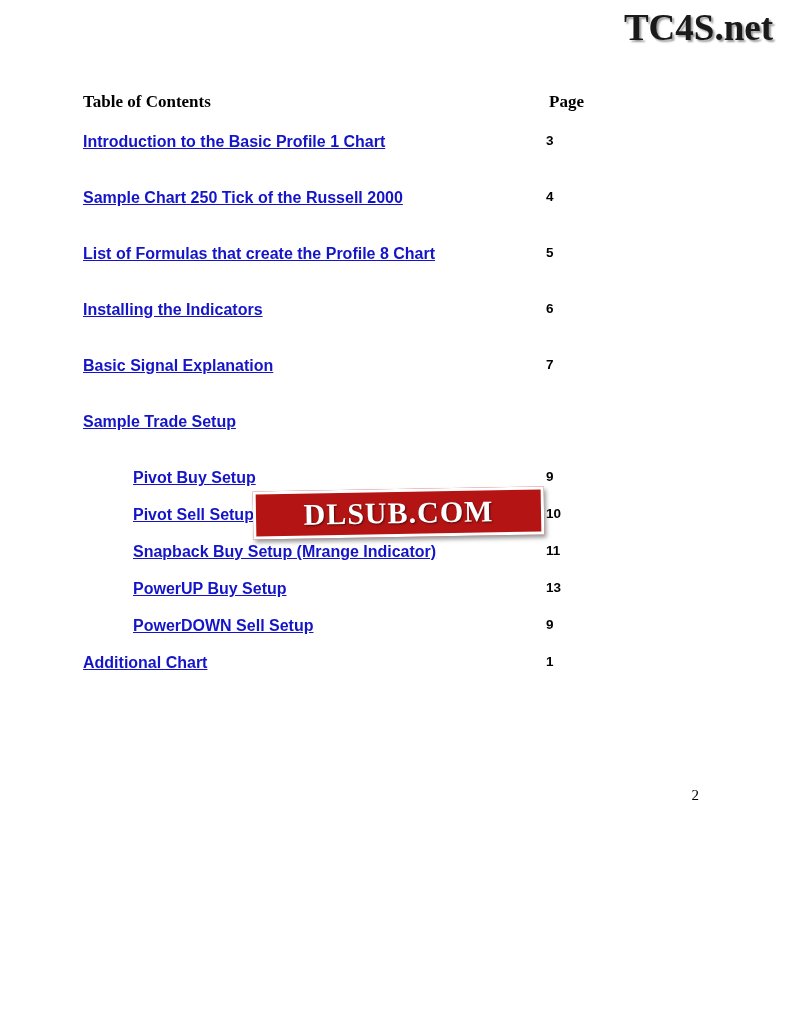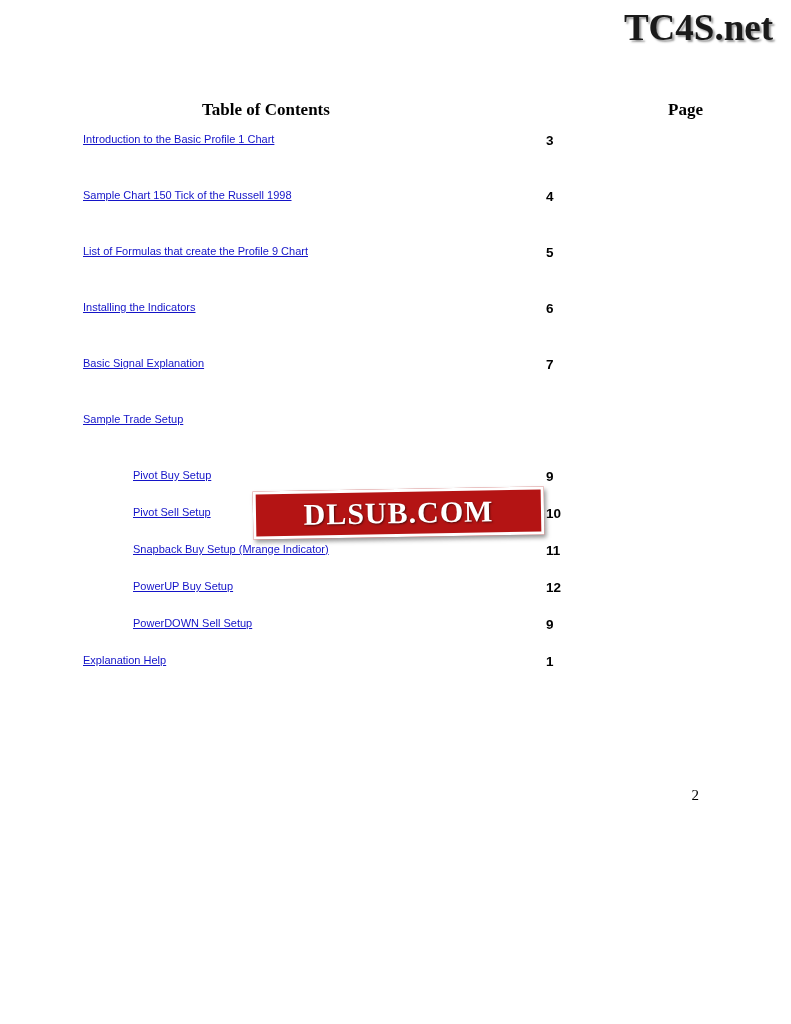--- a/index.html
+++ b/index.html
@@ -28,60 +28,58 @@
     font-size: 37px;
     font-weight: bold;
     color: #1a1a1a;
     letter-spacing: 0px;
     text-shadow: 2px 2px 2px rgba(120,120,120,0.75);
     white-space: nowrap;
   }
   
   .toc-header {
     position: absolute;
-    top: 76px;
+    top: 92px;
     left: 83px;
     width: 620px;
     display: flex;
     align-items: baseline;
-    justify-content: flex-end;
   }
   .toc-header .title {
     font-family: "Liberation Serif", serif;
     font-size: 17px;
     font-weight: bold;
     color: #000000;
     width: 466px;
   }
   .toc-header .page-label {
     font-family: "Liberation Serif", serif;
     font-size: 17px;
     font-weight: bold;
     color: #000000;
-    margin-top: 24px;
   }
   
   .toc-list {
     position: absolute;
     top: 133px;
     left: 83px;
     width: 640px;
   }
   .toc-row {
     display: flex;
     align-items: baseline;
     height: 56px;
   }
   .toc-row.sub {
     height: 37px;
   }
   .toc-row .entry {
     font-family: "Liberation Sans", sans-serif;
-    font-size: 11px;
-    font-weight: normal;
+    font-size: 16px;
+    font-weight: bold;
     color: #1414c8;
     text-decoration: underline;
     white-space: nowrap;
   }
   .toc-row.sub .entry {
     padding-left: 50px;
   }
   .toc-row .pageno {
     font-family: "Liberation Sans", sans-serif;
     font-size: 13.5px;
@@ -144,25 +142,25 @@
     <div class="title">Table of Contents</div>
     <div class="page-label">Page</div>
   </div>
 
   <div class="toc-list" id="toc-list">
       <div class="toc-row">
         <a class="entry" href="#">Introduction to the Basic Profile 1 Chart</a>
         <div class="pageno numwrap">3</div>
       </div>
       <div class="toc-row">
-        <a class="entry" href="#">Sample Chart 150 Tick of the Russell 1998</a>
+        <a class="entry" href="#">Sample Chart 250 Tick of the Russell 2000</a>
         <div class="pageno numwrap">4</div>
       </div>
       <div class="toc-row">
-        <a class="entry" href="#">List of Formulas that create the Profile 9 Chart</a>
+        <a class="entry" href="#">List of Formulas that create the Profile 8 Chart</a>
         <div class="pageno numwrap">5</div>
       </div>
       <div class="toc-row">
         <a class="entry" href="#">Installing the Indicators</a>
         <div class="pageno numwrap">6</div>
       </div>
       <div class="toc-row">
         <a class="entry" href="#">Basic Signal Explanation</a>
         <div class="pageno numwrap">7</div>
       </div>
@@ -177,28 +175,28 @@
       <div class="toc-row sub">
         <a class="entry" href="#">Pivot Sell Setup</a>
         <div class="pageno numwrap">10</div>
       </div>
       <div class="toc-row sub">
         <a class="entry" href="#">Snapback Buy Setup (Mrange Indicator)</a>
         <div class="pageno numwrap">11</div>
       </div>
       <div class="toc-row sub">
         <a class="entry" href="#">PowerUP Buy Setup</a>
-        <div class="pageno numwrap">12</div>
+        <div class="pageno numwrap">13</div>
       </div>
       <div class="toc-row sub">
         <a class="entry" href="#">PowerDOWN Sell Setup</a>
         <div class="pageno numwrap">9</div>
       </div>
       <div class="toc-row">
-        <a class="entry" href="#">Explanation Help</a>
+        <a class="entry" href="#">Additional Chart</a>
         <div class="pageno numwrap">1</div>
       </div>
     </div>
 
   <div class="dlsub-watermark">
     <span>DLSUB.COM</span>
   </div>
 
   <div class="page-footer">2</div>
 

